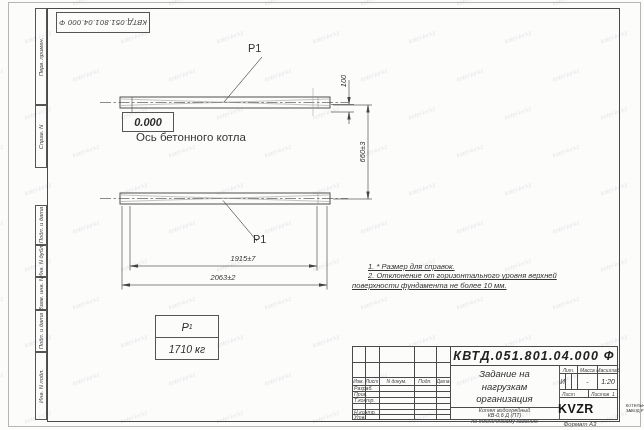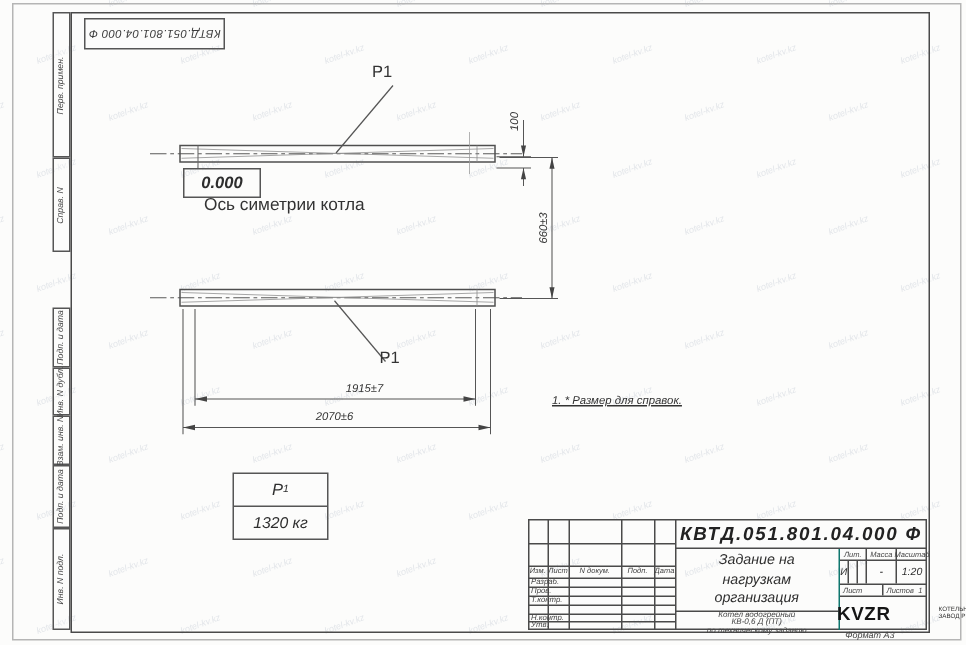--- a/index.html
+++ b/index.html
@@ -229,37 +229,38 @@
       <polygon points="368,199 366.3,191.5 369.7,191.5" stroke="none"></polygon>
     </g>
   </svg>
 
   <div class="abs dtext" style="left:248px;top:42px;font-size:11px;">P1</div>
   <div class="abs dtext" style="left:253px;top:233px;font-size:11px;">P1</div>
 
   <div id="level-box" class="abs">
     <span>0.000</span>
   </div>
-  <div class="abs dtext" style="left:136px;top:131px;font-size:11.5px;">Ось симетрии котла</div>
+  <div class="abs dtext" style="left:136px;top:131px;font-size:11.5px;">Ось бетонного котла</div>
 
   <div class="abs dimtext" style="left:213px;top:254px;width:60px;">1915±7</div>
-  <div class="abs dimtext" style="left:195px;top:273px;width:56px;">2070±6</div>
+  <div class="abs dimtext" style="left:195px;top:273px;width:56px;">2063±2</div>
   <div class="abs dimtext rot" style="left:362px;top:152px;">660±3</div>
   <div class="abs dimtext rot" style="left:343px;top:81px;">100</div>
 
   <div id="mass-table" class="abs">
     <div id="mass-cell-sym" class="cell">
       <span>P</span>
         <sub>1</sub>
     </div>
-    <div id="mass-cell-val" class="cell">1320 кг</div>
+    <div id="mass-cell-val" class="cell">1710 кг</div>
   </div>
 
   <div id="notes" class="abs">
     <p>1. * Размер для справок.</p>
+    <p>2. Отклонение от горизонтального уровня верхней поверхности фундамента не более 10 мм.</p>
   </div>
 
   <div class="tb" style="left:352px;top:346px;width:266px;height:74px;border-width:1.4px;"></div>
 
   <div class="abs" style="left:365px;top:346px;width:1px;height:74px;background:#4a4a4a;"></div>
   <div class="abs" style="left:379px;top:346px;width:1px;height:74px;background:#4a4a4a;"></div>
   <div class="abs" style="left:414px;top:346px;width:1px;height:74px;background:#4a4a4a;"></div>
   <div class="abs" style="left:436px;top:346px;width:1px;height:74px;background:#4a4a4a;"></div>
   <div class="abs" style="left:450px;top:346px;width:1px;height:74px;background:#4a4a4a;"></div>
 

